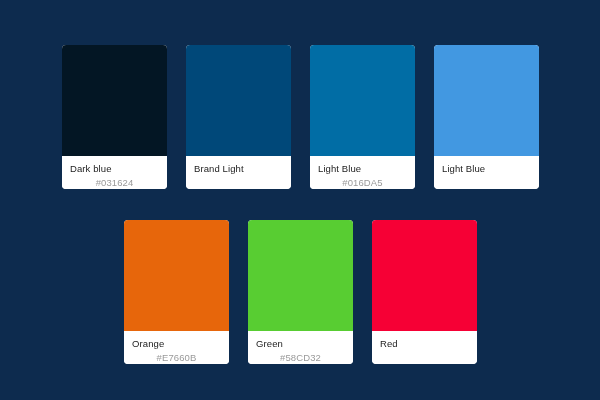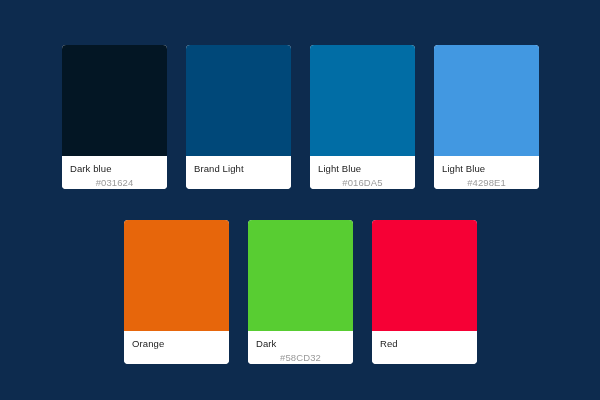--- a/index.html
+++ b/index.html
@@ -115,39 +115,39 @@
       <div class="swatch-label">
         <span class="swatch-name">Light Blue</span>
         <span class="swatch-hex">#016DA5</span>
       </div>
     </div>
 
     <div class="swatch-card">
       <div class="swatch-color" style="background-color: rgb(66, 152, 225);"></div>
       <div class="swatch-label">
         <span class="swatch-name">Light Blue</span>
-        <span class="swatch-hex">#4298E1</span>
       </div>
     </div>
 
   </div>
 
   <div class="palette-row" id="palette-row-accent">
 
     <div class="swatch-card">
       <div class="swatch-color" style="background-color: rgb(231, 102, 11);"></div>
       <div class="swatch-label">
         <span class="swatch-name">Orange</span>
+        <span class="swatch-hex">#E7660B</span>
       </div>
     </div>
 
     <div class="swatch-card">
       <div class="swatch-color" style="background-color: rgb(88, 205, 50);"></div>
       <div class="swatch-label">
-        <span class="swatch-name">Dark</span>
+        <span class="swatch-name">Green</span>
         <span class="swatch-hex">#58CD32</span>
       </div>
     </div>
 
     <div class="swatch-card">
       <div class="swatch-color" style="background-color: rgb(246, 0, 53);"></div>
       <div class="swatch-label">
         <span class="swatch-name">Red</span>
       </div>
     </div>

